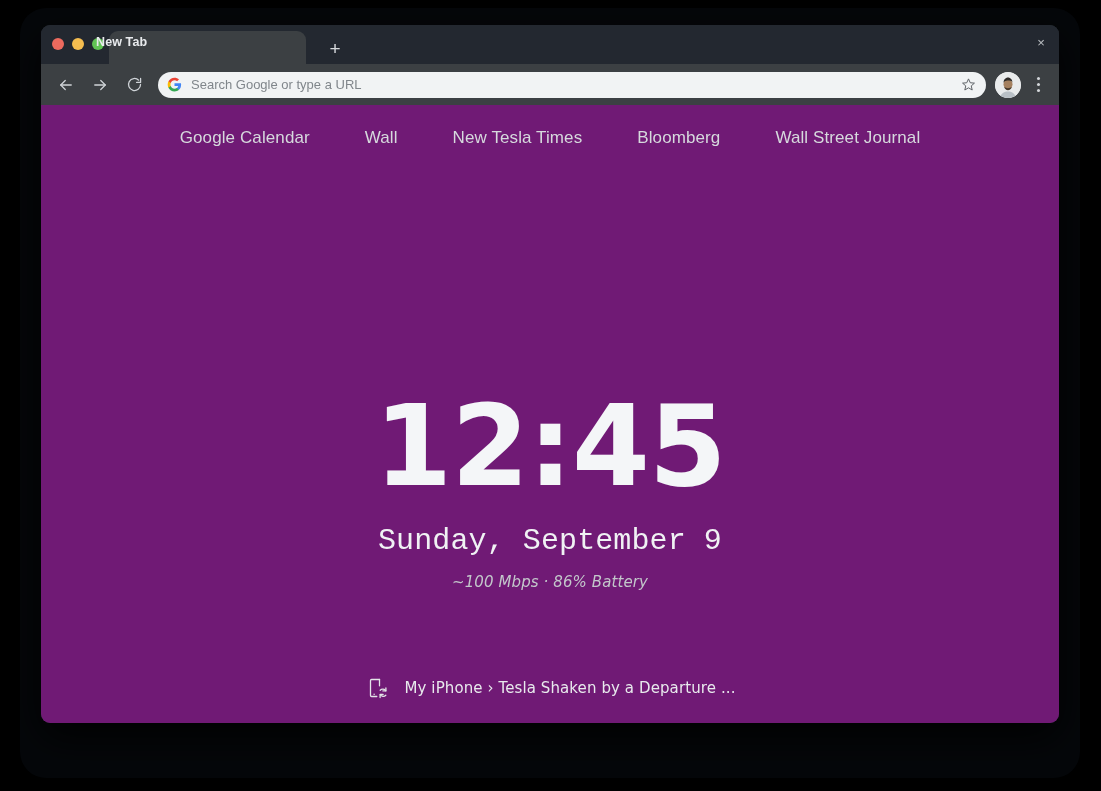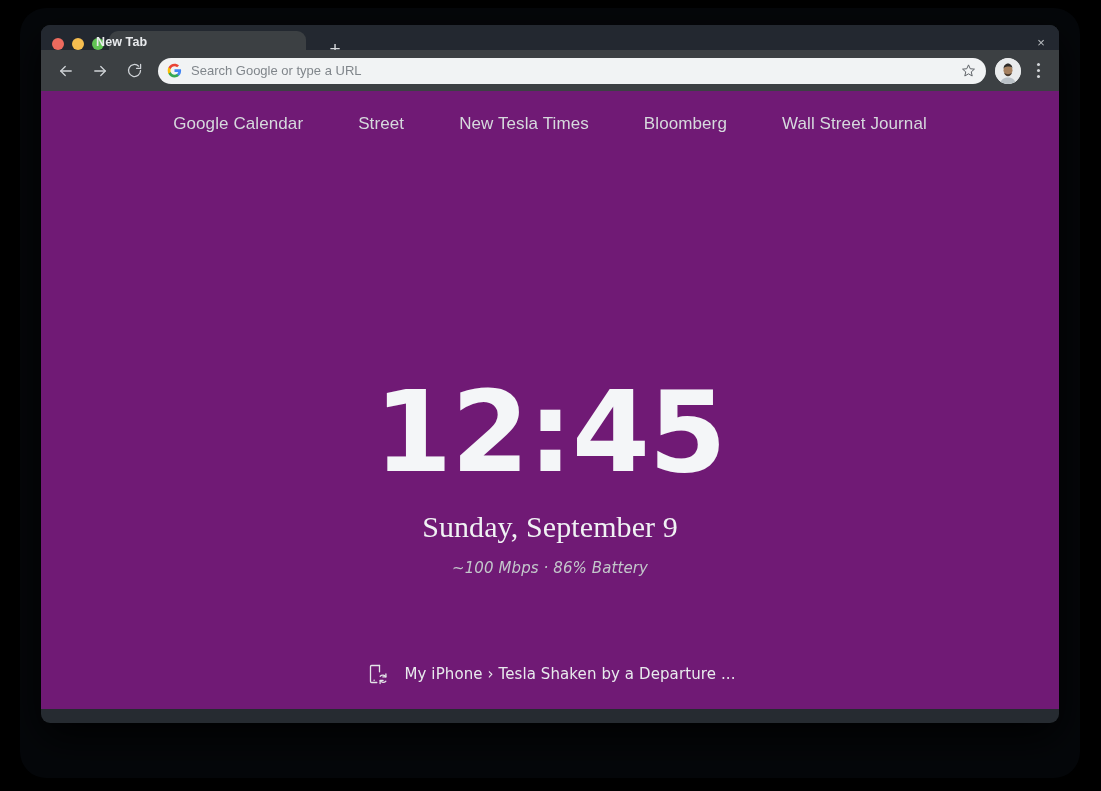--- a/index.html
+++ b/index.html
@@ -38,21 +38,21 @@
     height: 698px;
     border-radius: 9px;
     overflow: hidden;
     background: #262b31;
     box-shadow: 0 14px 40px rgba(0,0,0,0.85);
   }
 
   
   #tab-strip {
     position: relative;
-    height: 25px;
+    height: 39px;
     background: #232830;
   }
   #traffic-lights {
     position: absolute;
     left: 11px;
     top: 13px;
     display: flex;
     gap: 8px;
   }
   .traffic-dot {
@@ -237,21 +237,21 @@
     font-weight: 700;
     letter-spacing: -1px;
     font-family: "DejaVu Sans", sans-serif;
   }
   #date-line {
     margin-top: 22px;
     font-size: 30px;
     color: #f0f2f4;
     font-weight: 300;
     letter-spacing: .1px;
-    font-family: Liberation Serif, serif;
+    font-family: Liberation Mono, monospace;
   }
   #status-line {
     margin-top: 15px;
     font-size: 15px;
     color: #c3c7cb;
     letter-spacing: .1px;
     font-family: "DejaVu Sans", sans-serif;
     font-style: italic;
   }
 
@@ -357,21 +357,21 @@
         <span class="menu-dot"></span>
         <span class="menu-dot"></span>
         <span class="menu-dot"></span>
       </div>
     </div>
 
     <div id="ntp">
 
       <div id="shortcuts-bar">
         <a class="shortcut-link">Google Calendar</a>
-        <a class="shortcut-link">Street</a>
+        <a class="shortcut-link">Wall</a>
         <a class="shortcut-link">New Tesla Times</a>
         <a class="shortcut-link">Bloomberg</a>
         <a class="shortcut-link">Wall Street Journal</a>
       </div>
 
       <div id="center-stack">
         <div id="clock">12:45</div>
         <div id="date-line">Sunday, September 9</div>
         <div id="status-line">~100 Mbps · 86% Battery</div>
       </div>

